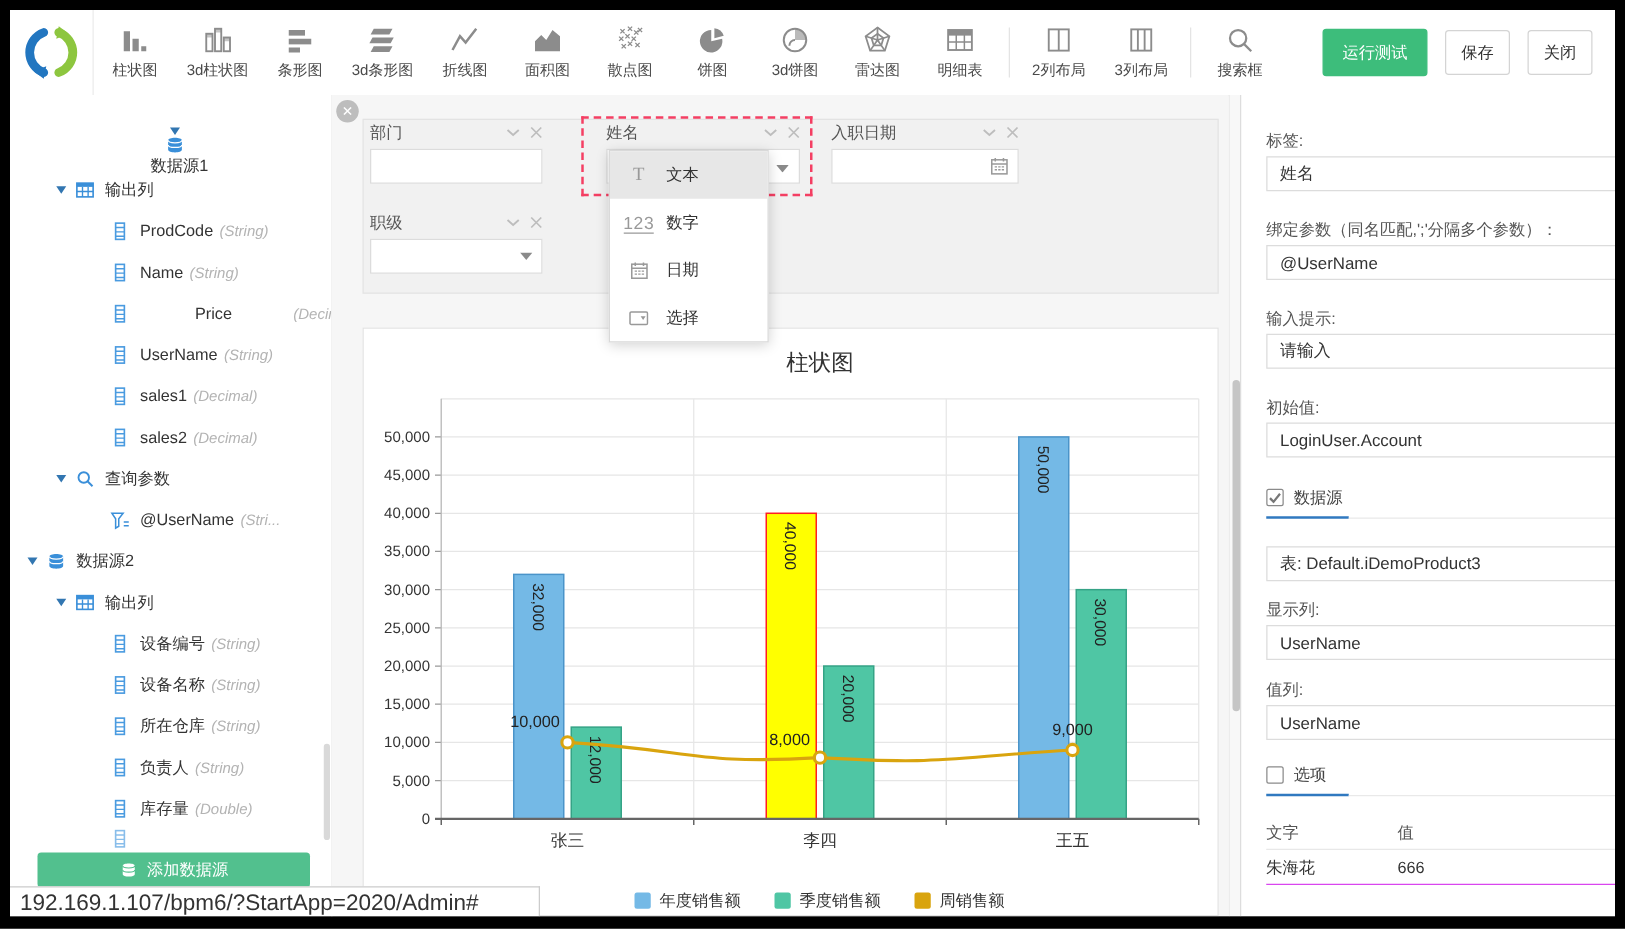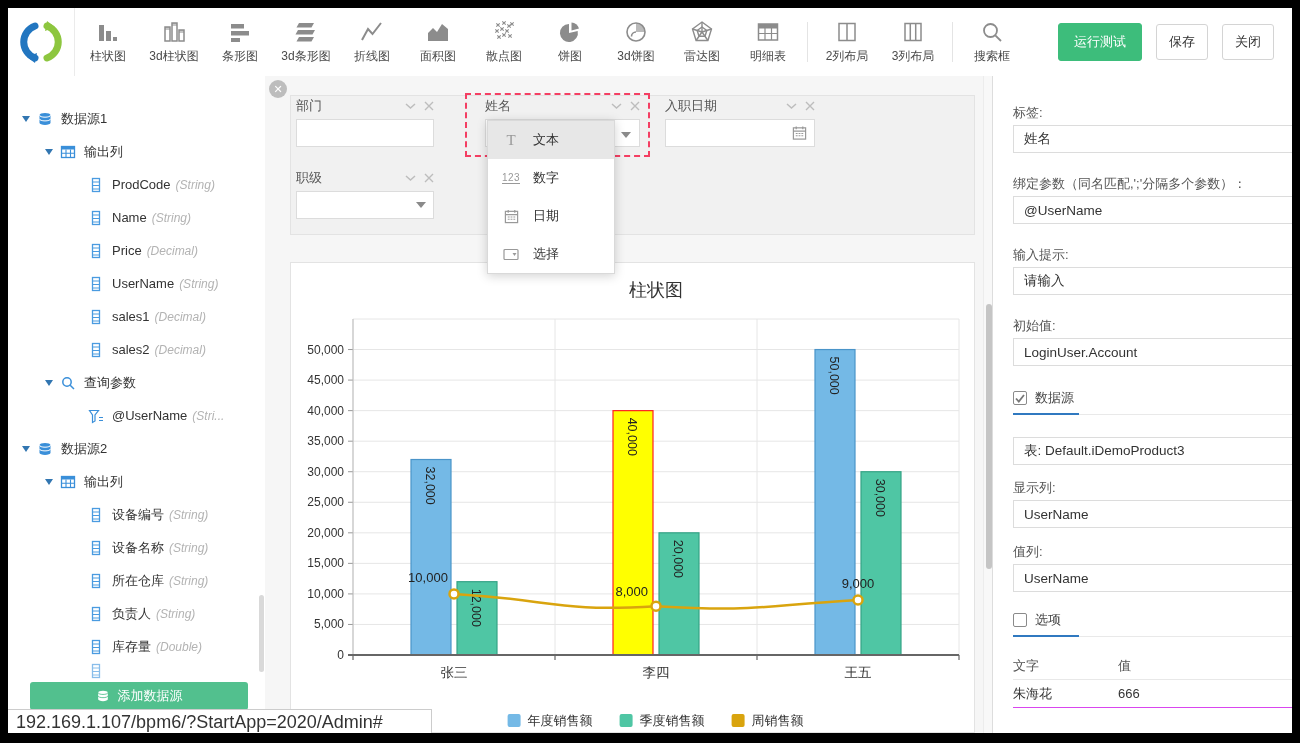--- a/index.html
+++ b/index.html
@@ -61,21 +61,21 @@
                display:flex;align-items:center;justify-content:center;cursor:pointer;}
   #sel-rect{position:absolute;left:200px;top:17px;width:185px;height:64px;border:2px dashed #f43f63;
             box-sizing:border-box;z-index:5;pointer-events:none;}
   #type-menu{position:absolute;left:222px;top:44px;width:126px;background:#fff;border:1px solid #d9d9d9;
              box-shadow:0 2px 10px rgba(0,0,0,.18);z-index:10;}
   .menu-item{height:38px;display:flex;align-items:center;padding-left:13px;gap:12px;cursor:pointer;}
   .menu-item.active{background:#e7e7e7;}
   .menu-item .mi{width:20px;display:flex;justify-content:center;color:#999;}
   .menu-item .ml{font-size:13px;color:#333;}
   .mi-t{font-size:15px;color:#999;font-family:"Liberation Serif",serif;}
-  .mi-num{font-size:10px;color:#999;border-bottom:1px solid #999;letter-spacing:.5px;}
+  .mi-num{font-size:14px;color:#999;border-bottom:1px solid #999;letter-spacing:.5px;}
   #chart-card{position:absolute;left:25px;top:186px;width:685px;height:471px;background:#fff;border:1px solid #e3e3e3;box-sizing:border-box;}
 
   
   #panel{position:absolute;left:984px;top:68px;width:360px;height:657px;background:#fff;border-left:1px solid #ddd;
          box-sizing:border-box;padding:28px 28px 0 20px;overflow:hidden;}
   .p-label{font-size:13px;color:#555;height:16px;margin-bottom:5px;white-space:nowrap;}
   .p-input{height:28px;border:1px solid #dcdcdc;background:#fff;display:flex;align-items:center;
            padding:0 10px;font-size:13.5px;color:#333;position:relative;box-sizing:border-box;}
   .p-input .right-ico{position:absolute;right:8px;top:50%;transform:translateY(-50%);display:flex;cursor:pointer;}
   .mb22{margin-bottom:22px;} .mb24{margin-bottom:24px;} .mb14{margin-bottom:14px;}
@@ -238,21 +238,21 @@
         </div>
       </div>
     <div id="tb-spacer"></div>
     <button id="run-btn" class="tb-btn">运行测试</button>
     <button id="save-btn" class="tb-btn plain">保存</button>
     <button id="close-btn" class="tb-btn plain">关闭</button>
   </div>
 
   <div id="sidebar">
     <div id="tree">
-        <div class="tree-row" style="padding-left: 14px;">
+        <div class="tree-row" style="padding-left: 14px; flex-direction: column;">
           <span class="arrow"></span>
           <span class="ticon">
             <svg viewBox="0 0 16 16">
               <path fill="#3a8fd9" d="M2.5 4.2c0-1.3 2.5-2.1 5.5-2.1s5.5.8 5.5 2.1v7.6c0 1.3-2.5 2.1-5.5 2.1s-5.5-.8-5.5-2.1z"></path>
               <path d="M2.5 4.2c0 1.2 2.5 2 5.5 2s5.5-.8 5.5-2M2.5 7.9c0 1.2 2.5 2 5.5 2s5.5-.8 5.5-2" stroke="#fff" stroke-width="1" fill="none"></path>
             </svg>
           </span>
           <span class="tlabel">数据源1</span>
         </div>
         <div class="tree-row" style="padding-left: 37px;">
@@ -279,21 +279,21 @@
         <div class="tree-row" style="padding-left: 80px;">
           <span class="ticon">
             <svg viewBox="0 0 16 16">
               <rect x="4.5" y="1.5" width="7" height="13" fill="none" stroke="#4a9be0" stroke-width="1.3"></rect>
               <path d="M4.5 5h7M4.5 8.5h7M4.5 12h7" stroke="#4a9be0" stroke-width="1.1"></path>
             </svg>
           </span>
           <span class="tlabel">Name</span>
           <span class="dtype">(String)</span>
         </div>
-        <div class="tree-row" style="padding-left: 80px;">
+        <div class="tree-row" style="padding-left: 80px; gap: 44px;">
           <span class="ticon">
             <svg viewBox="0 0 16 16">
               <rect x="4.5" y="1.5" width="7" height="13" fill="none" stroke="#4a9be0" stroke-width="1.3"></rect>
               <path d="M4.5 5h7M4.5 8.5h7M4.5 12h7" stroke="#4a9be0" stroke-width="1.1"></path>
             </svg>
           </span>
           <span class="tlabel">Price</span>
           <span class="dtype">(Decimal)</span>
         </div>
         <div class="tree-row" style="padding-left: 80px;">

